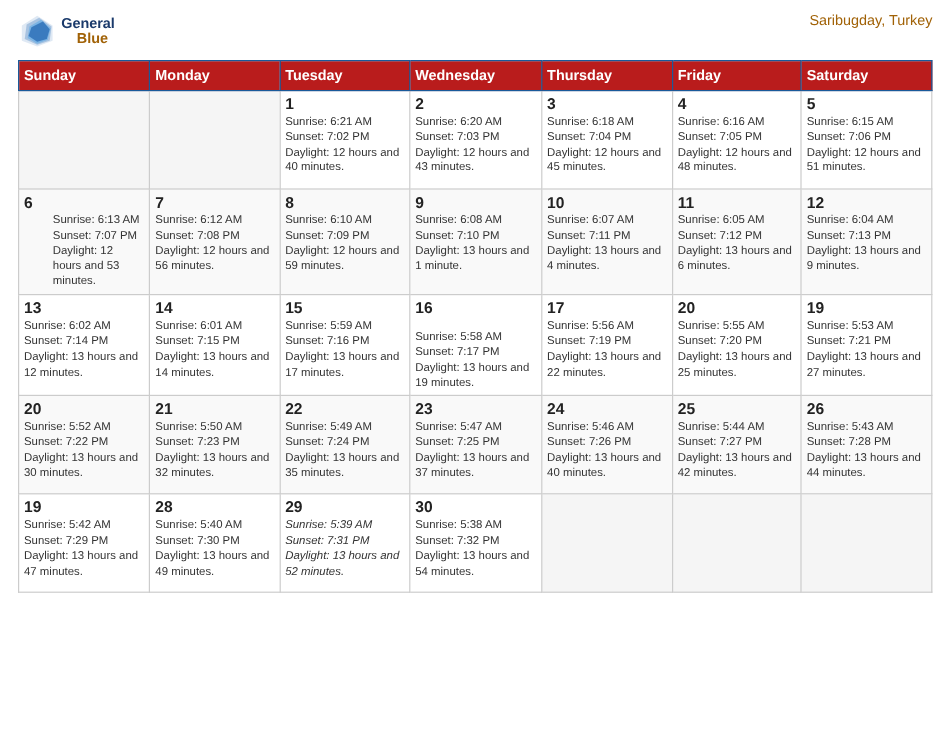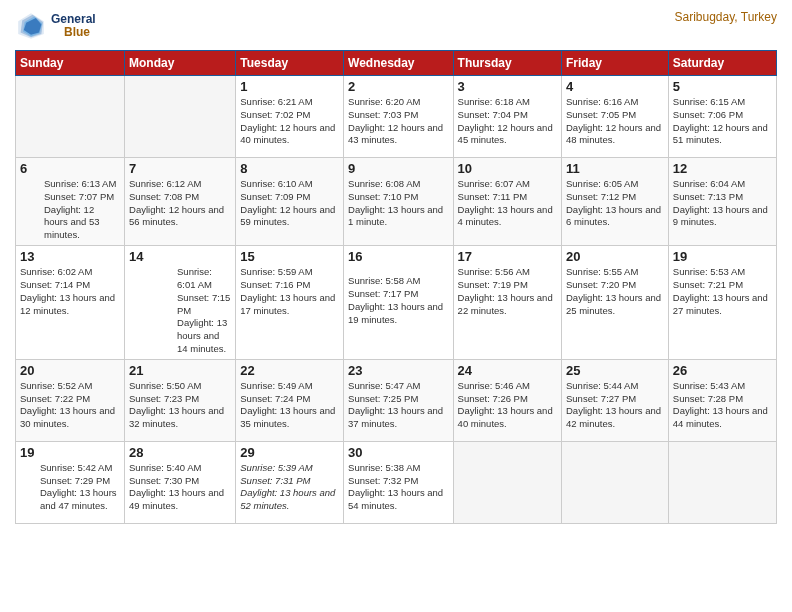--- a/index.html
+++ b/index.html
@@ -210,21 +210,21 @@
         </tr>
         <tr>
           <td>
             <div class="day-number">13</div>
             <div class="day-info" style="white-space: pre-line;">Sunrise: 6:02 AM
 Sunset: 7:14 PM
 Daylight: 13 hours and 12 minutes.</div>
           </td>
           <td>
             <div class="day-number">14</div>
-            <div class="day-info" style="white-space: pre-line; margin-left: 48px;">Sunrise: 6:01 AM
+            <div class="day-info" style="white-space: pre-line;">Sunrise: 6:01 AM
 Sunset: 7:15 PM
 Daylight: 13 hours and 14 minutes.</div>
           </td>
           <td>
             <div class="day-number">15</div>
             <div class="day-info" style="white-space: pre-line;">Sunrise: 5:59 AM
 Sunset: 7:16 PM
 Daylight: 13 hours and 17 minutes.</div>
           </td>
           <td>
@@ -292,21 +292,21 @@
           <td>
             <div class="day-number">26</div>
             <div class="day-info" style="white-space: pre-line;">Sunrise: 5:43 AM
 Sunset: 7:28 PM
 Daylight: 13 hours and 44 minutes.</div>
           </td>
         </tr>
         <tr>
           <td>
             <div class="day-number">19</div>
-            <div class="day-info" style="white-space: pre-line; margin-left: 20px;">Sunrise: 5:42 AM
+            <div class="day-info" style="white-space: pre-line;">Sunrise: 5:42 AM
 Sunset: 7:29 PM
 Daylight: 13 hours and 47 minutes.</div>
           </td>
           <td>
             <div class="day-number">28</div>
             <div class="day-info" style="white-space: pre-line;">Sunrise: 5:40 AM
 Sunset: 7:30 PM
 Daylight: 13 hours and 49 minutes.</div>
           </td>
           <td>

